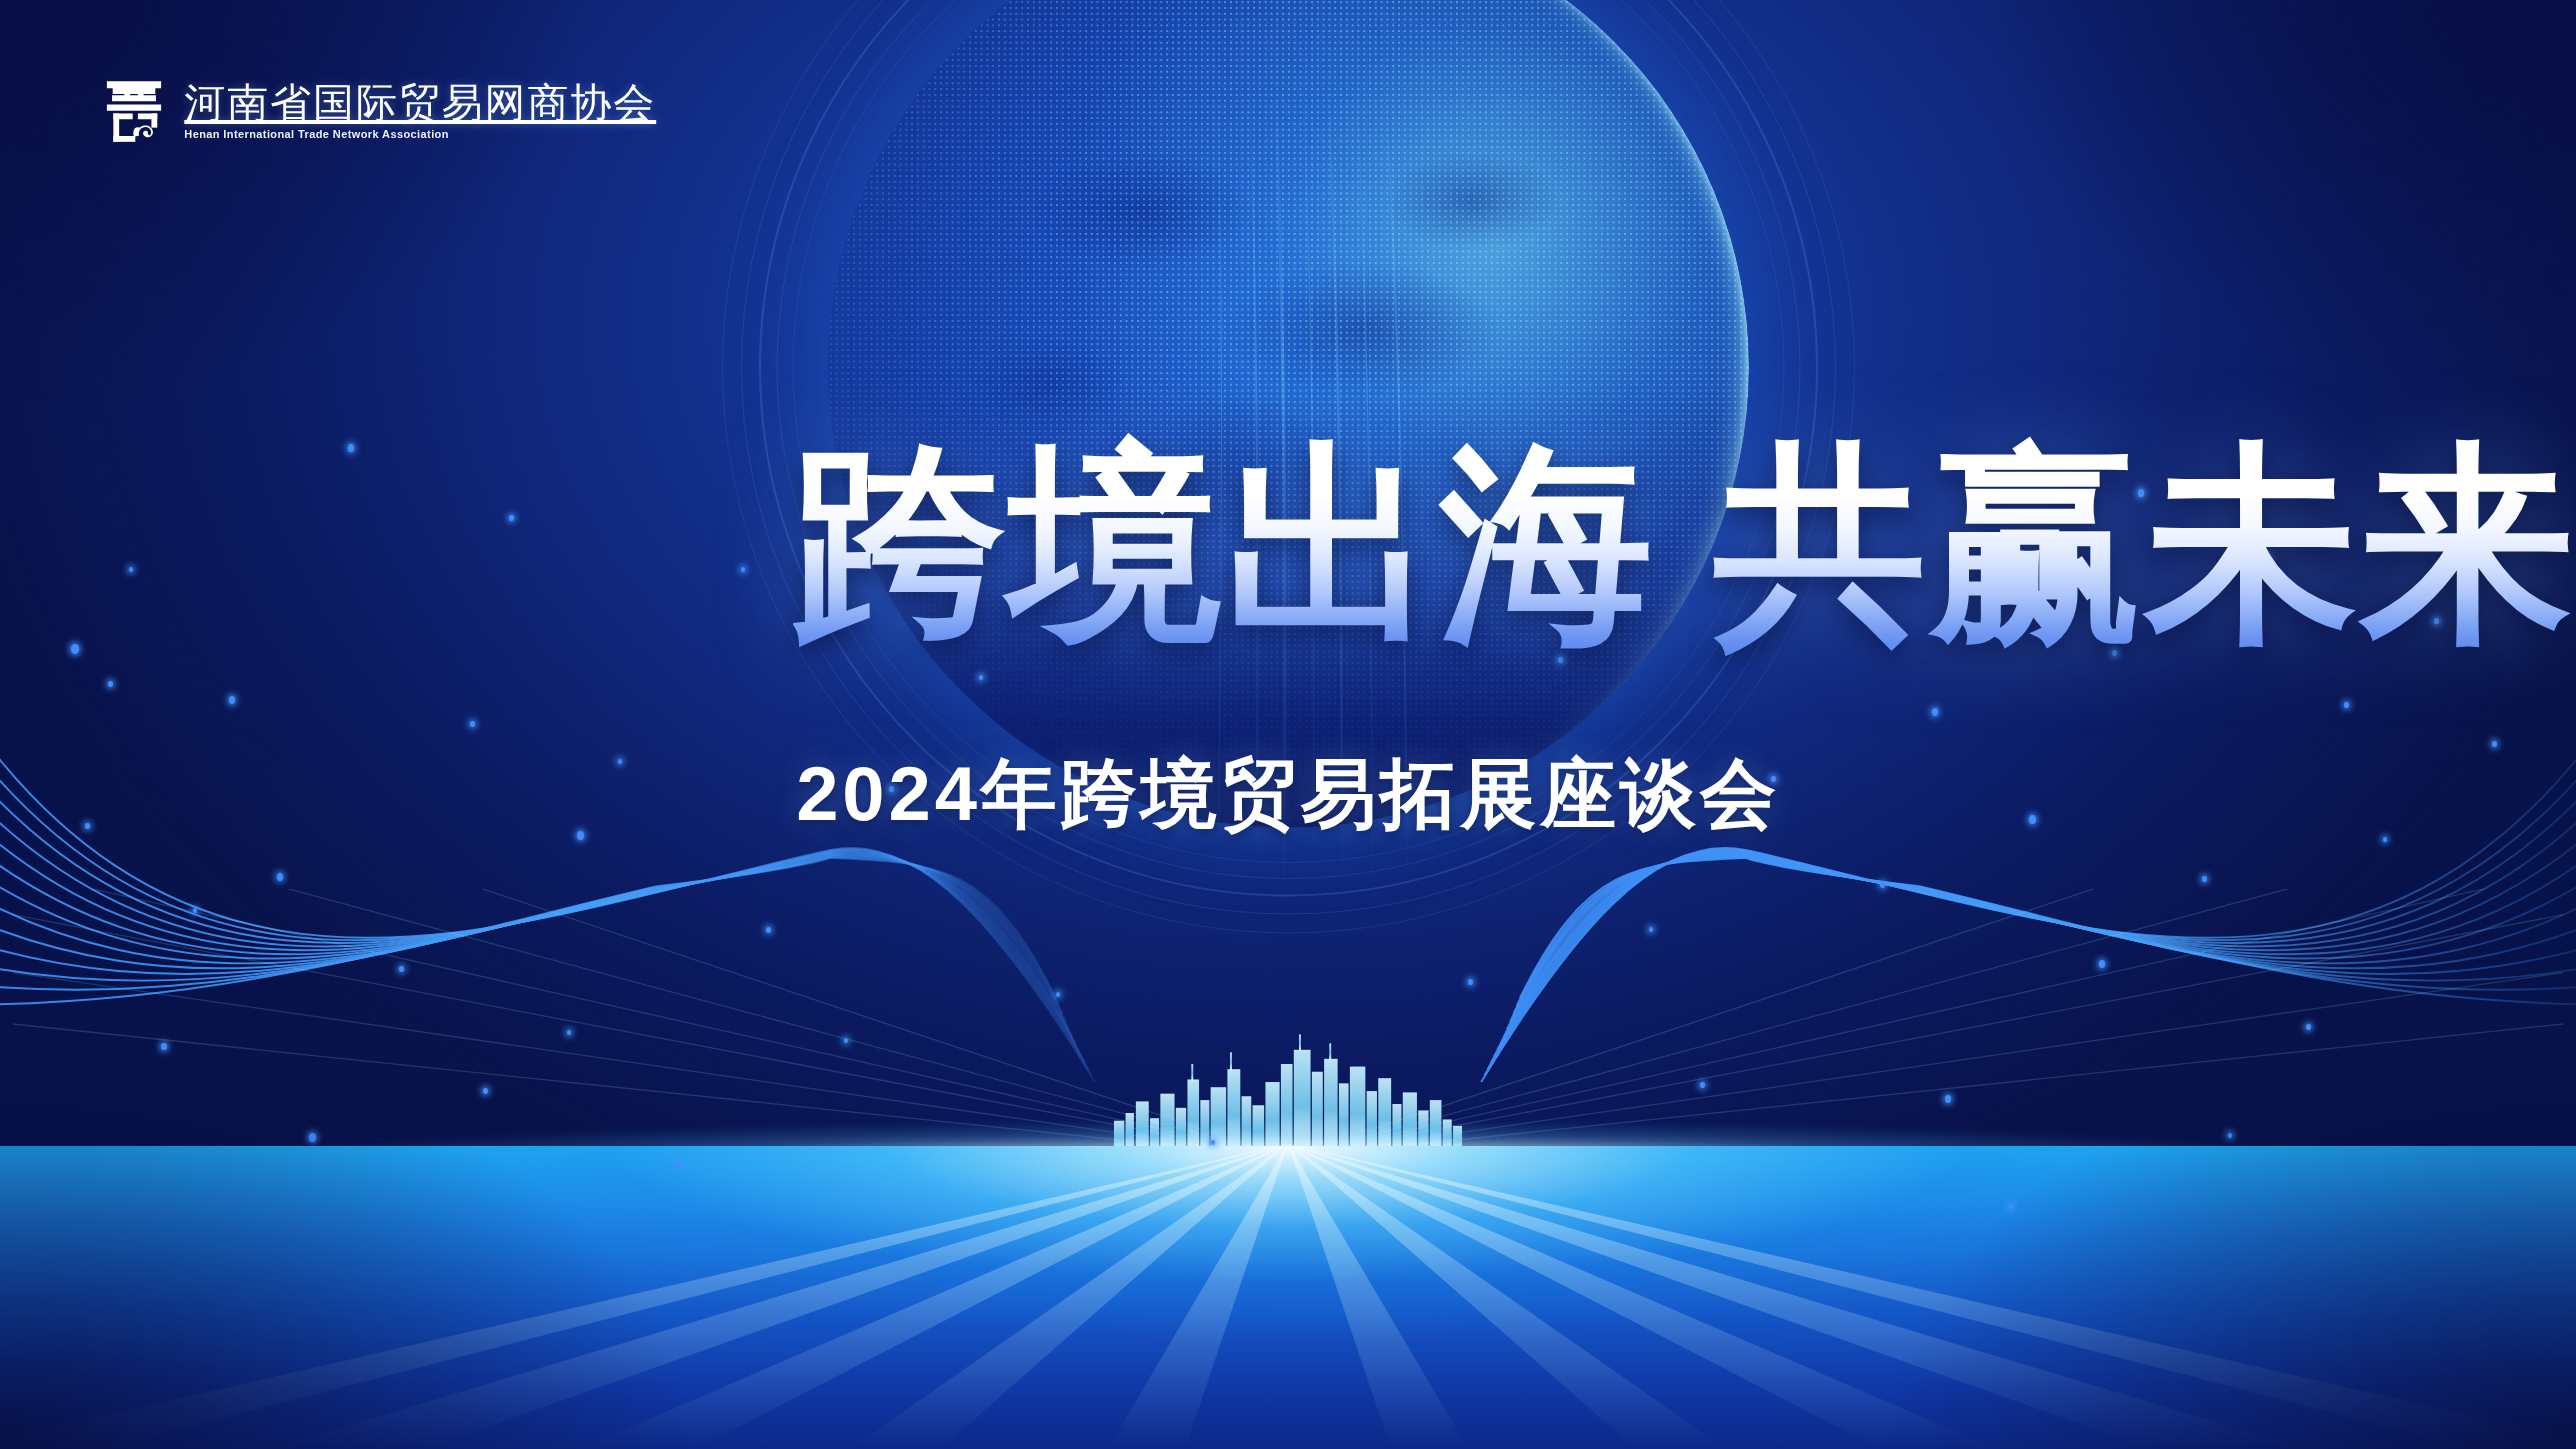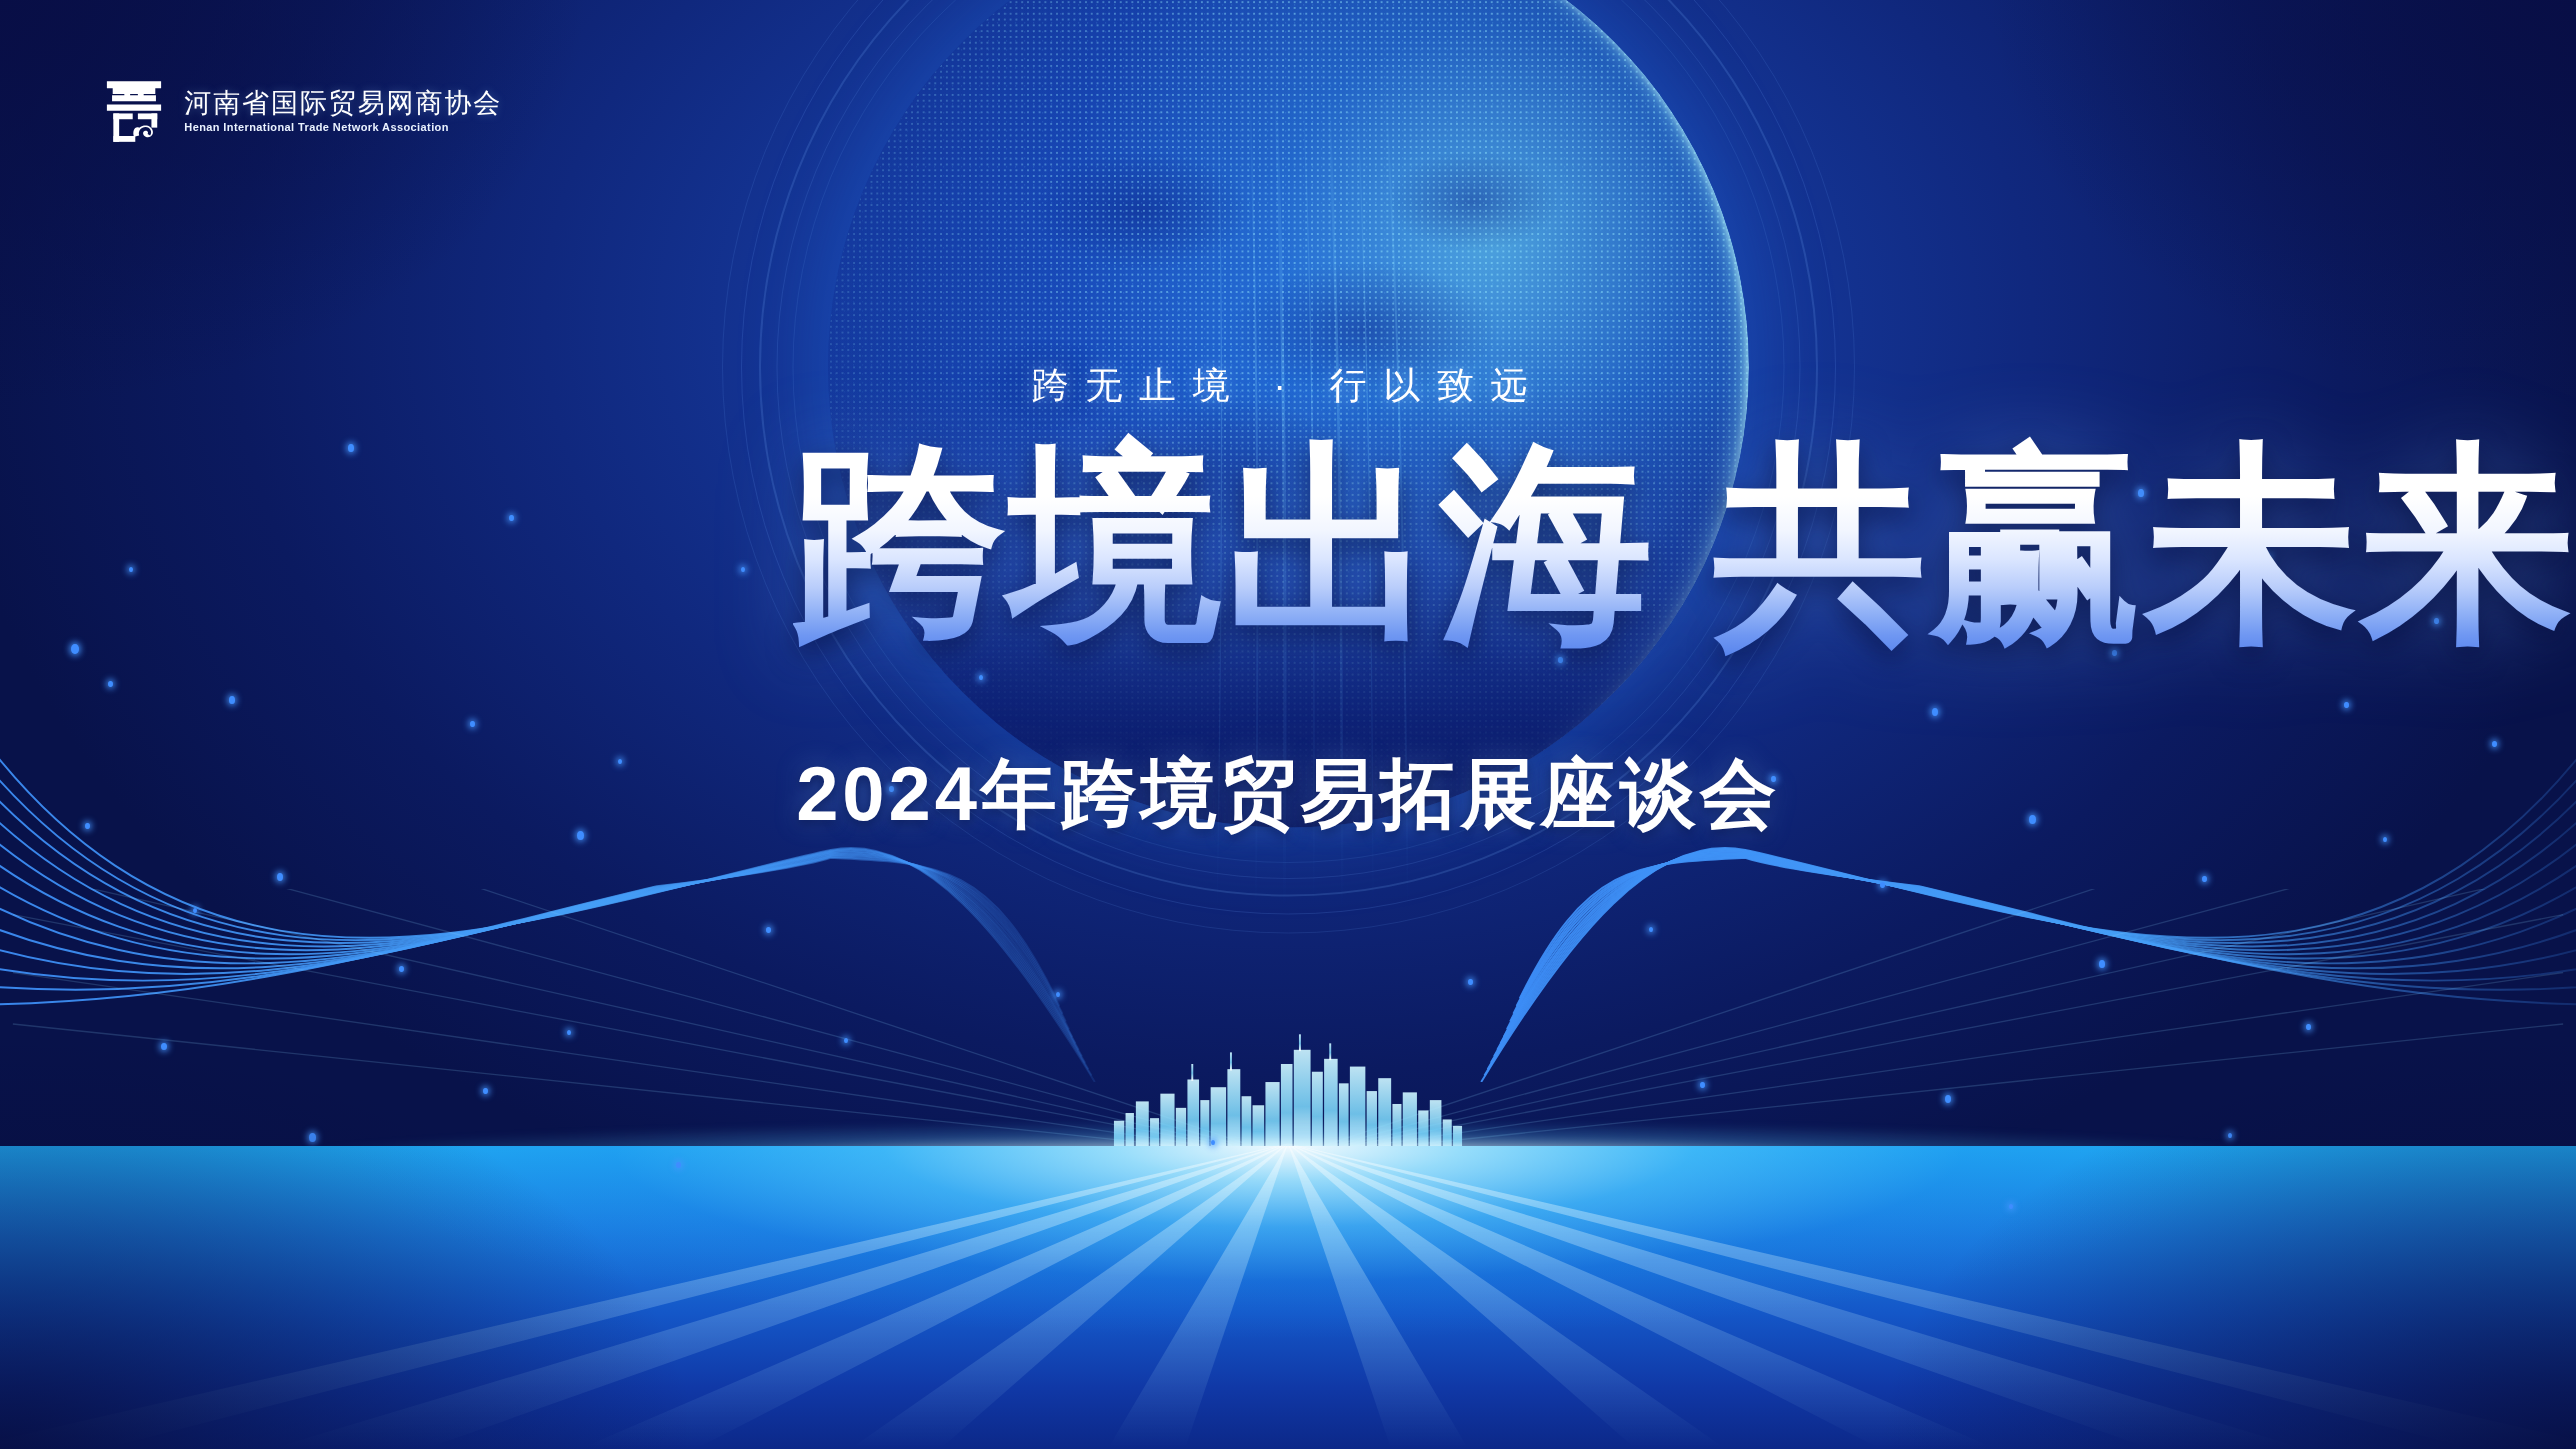--- a/index.html
+++ b/index.html
@@ -109,23 +109,24 @@
   .upper-rays{position:absolute;left:0;top:889px;width:2576px;height:270px;opacity:.55;}
 
   
   .city{position:absolute;left:50%;top:1024px;transform:translateX(-50%);width:361px;height:129px;}
 
   
   .logo{position:absolute;left:103px;top:76px;display:flex;align-items:center;gap:19.3px;}
   .logo-mark{width:62px;height:71px;flex:0 0 auto;}
   .logo-text{display:flex;flex-direction:column;gap:5.2px;}
   .logo-cn{
-    font-size:27px;line-height:1;color:#ffffff;letter-spacing:1.9px;font-weight:400;
+    font-size:41px;line-height:1;color:#ffffff;letter-spacing:1.9px;font-weight:400;
     font-family:"Liberation Sans","DejaVu Sans",sans-serif;
     text-shadow:0 0 9px rgba(150,200,255,.35);
+    text-decoration:underline;
   }
   .logo-en{
     font-size:11px;line-height:1;color:#eaf2ff;letter-spacing:0.4px;font-weight:700;
   }
 
   
   .tagline{
     position:absolute;left:0;top:361px;width:2576px;text-align:center;
     font-size:37px;letter-spacing:16.7px;color:#ffffff;font-weight:400;
     text-shadow:0 0 14px rgba(140,200,255,.55), 0 0 32px rgba(80,160,255,.35);
@@ -408,21 +409,20 @@
         <path d="M54 18 h9 v14 h-9 z"></path>
         <path d="M56 80 c9 -6 19 -3 21 5 c2 7 -5 12 -11 9 c-5 -2 -5 -8 -1 -9 c4 -1 6 3 4 5 l4 2 c4 -5 0 -13 -7 -13 c-7 0 -12 6 -10 13 l-8 2 c-3 -8 1 -17 8 -14 z"></path>
       </g>
     </svg>
     <div class="logo-text">
       <div class="logo-cn">河南省国际贸易网商协会</div>
       <div class="logo-en">Henan International Trade Network Association</div>
     </div>
   </div>
 
-  <div class="tagline">跨无止境 · 行以致远</div>
 
   <div class="title-stage">
     <div class="title"><span>跨境出海</span><span class="gap"></span><span>共赢未来</span></div>
   </div>
 
   <div class="subtitle">2024年跨境贸易拓展座谈会</div>
 
 
 </div>
 

